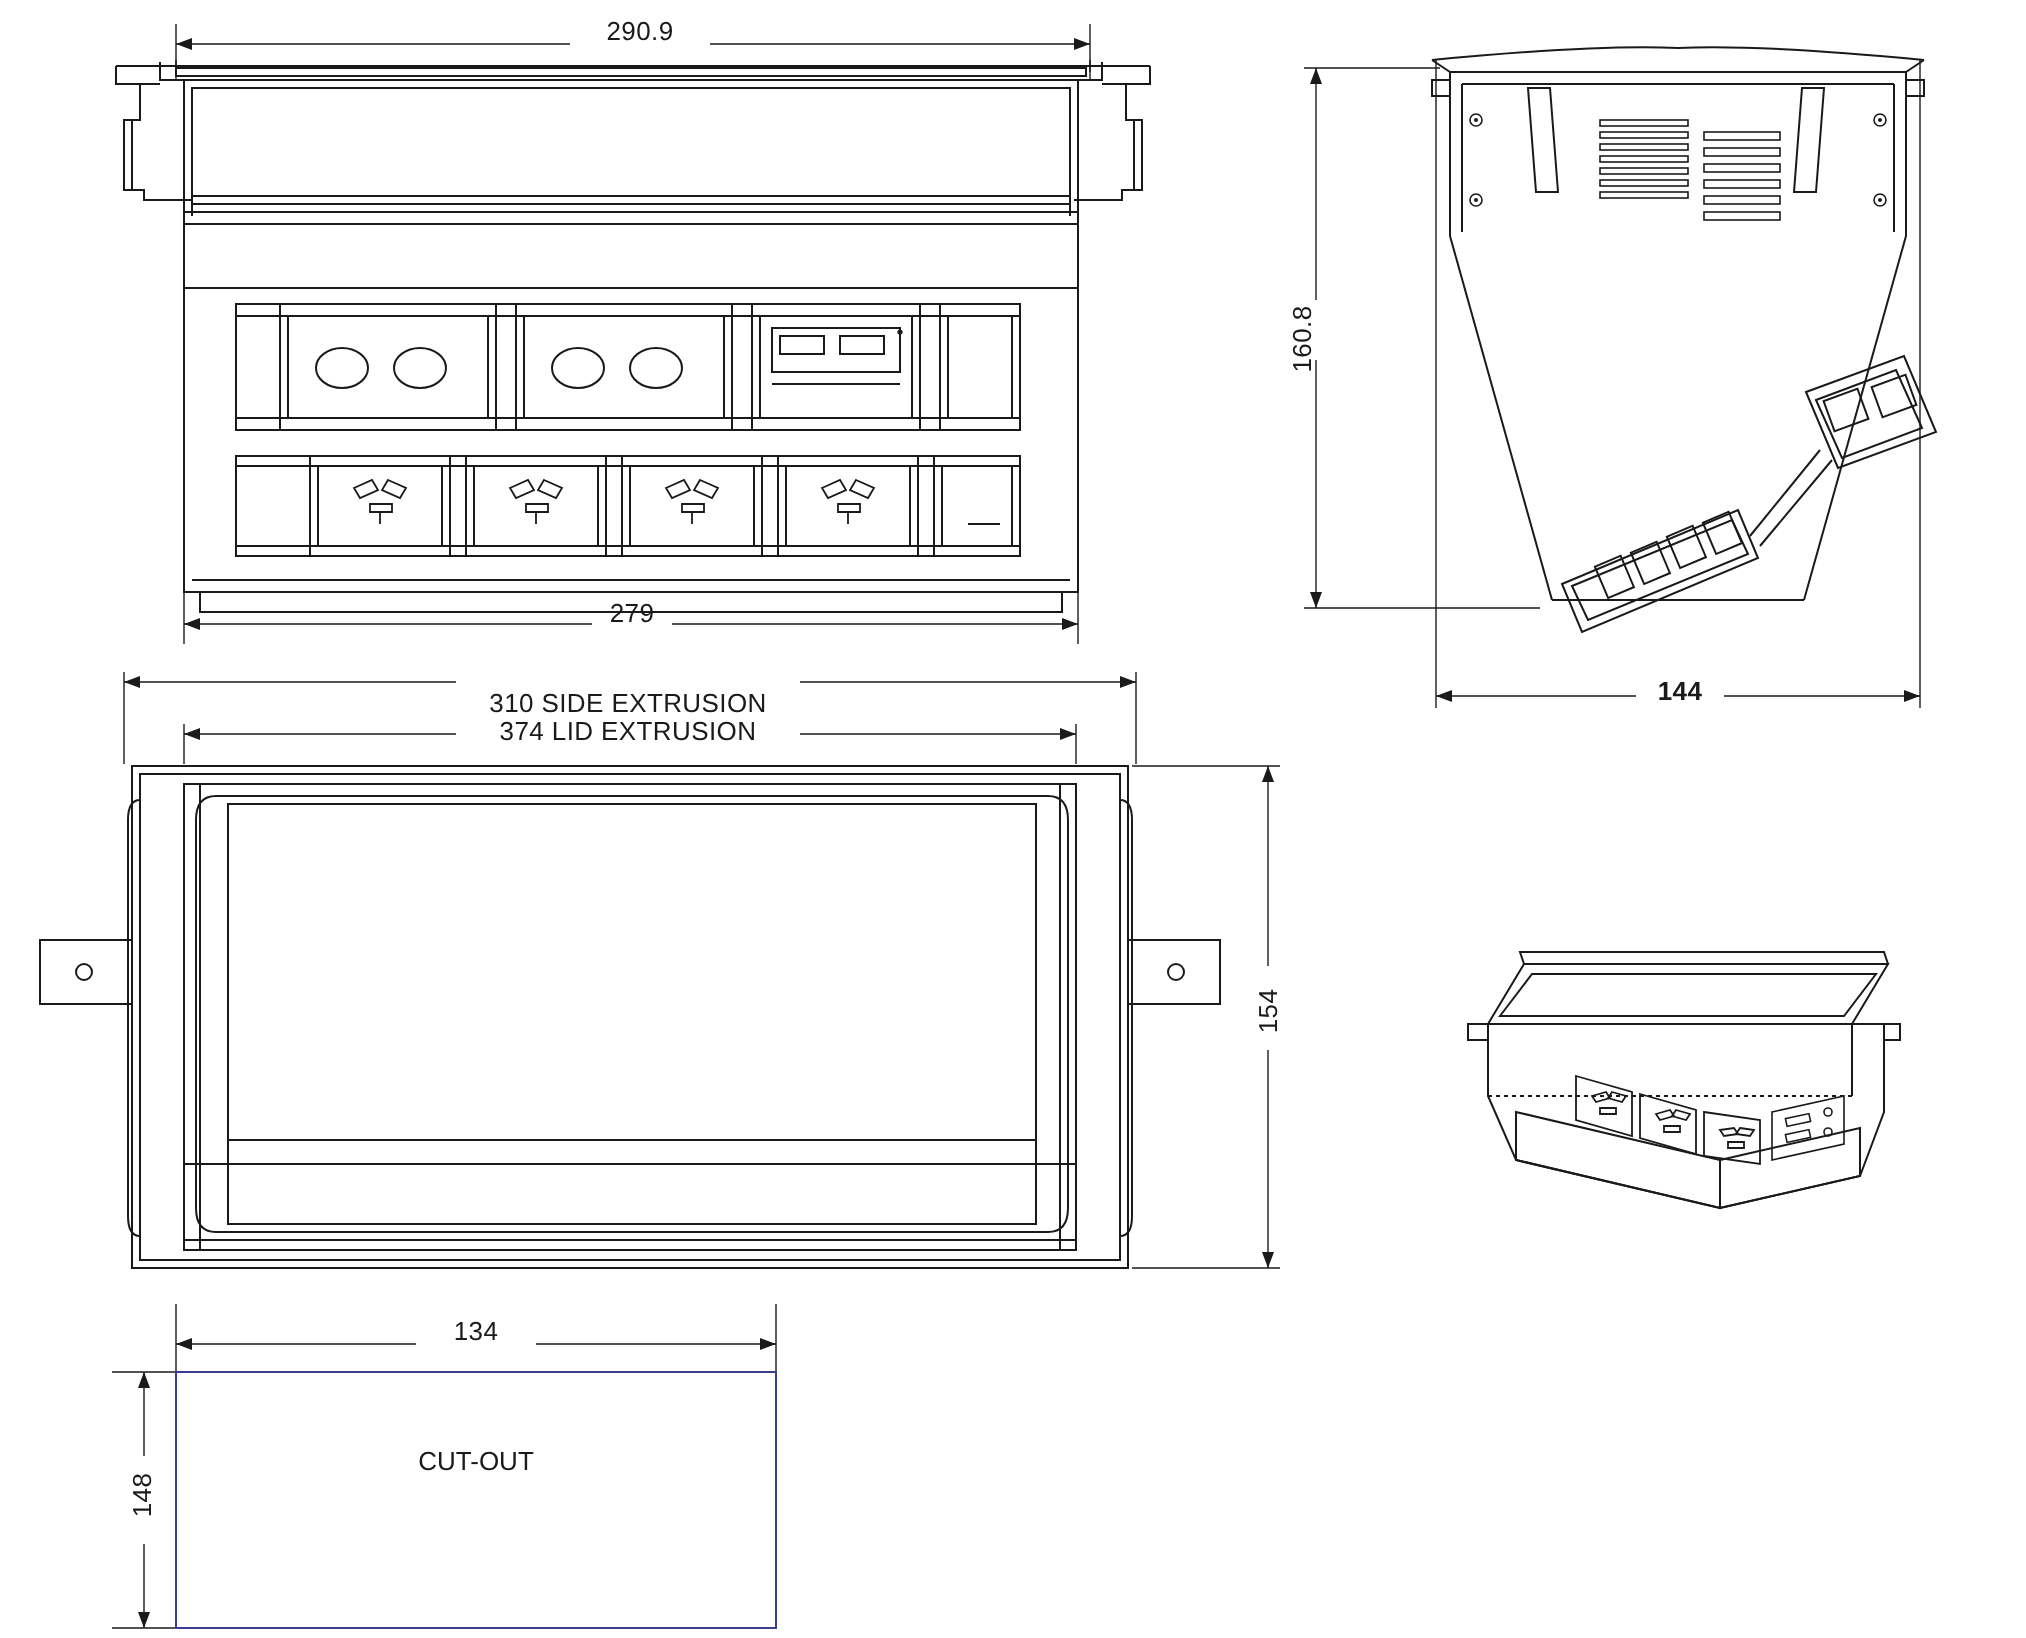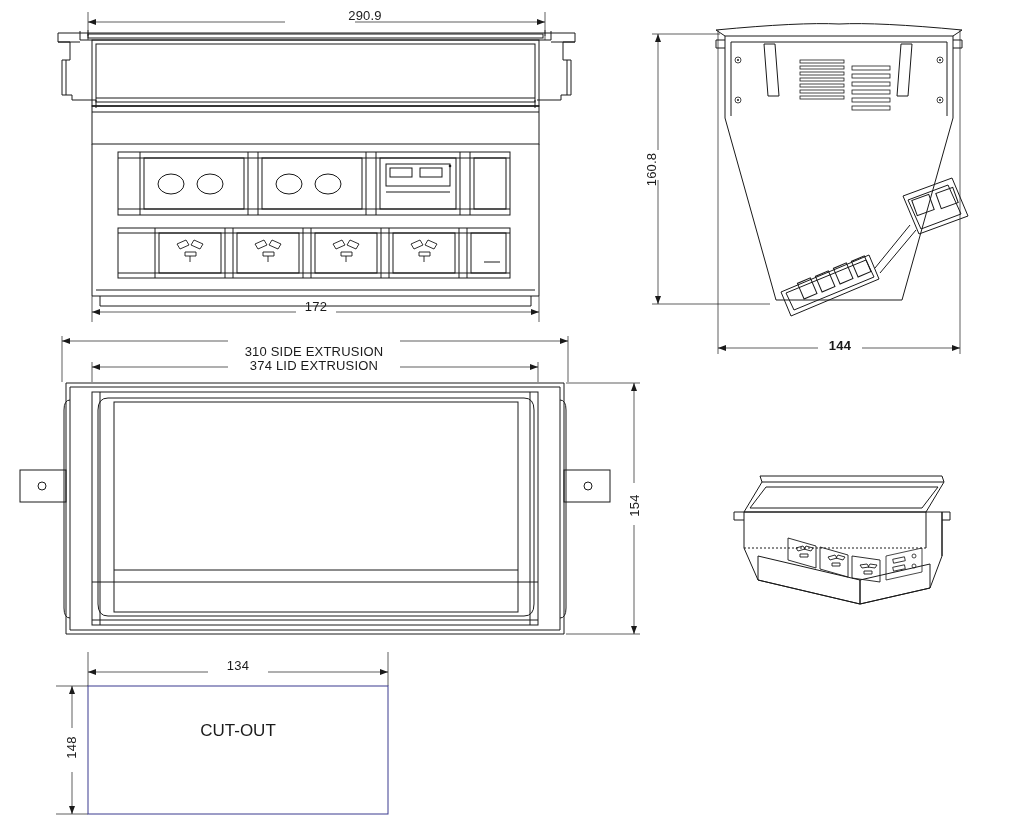--- a/index.html
+++ b/index.html
@@ -38,21 +38,21 @@
   .dim-label.vert {
     transform-origin: 50% 50%;
     transform: rotate(-90deg);
   }
   .center {
     transform: translateX(-50%);
   }
   .cutout-text {
     position: absolute;
     text-align: center;
-    font-size: 17px;
+    font-size: 13px;
     line-height: 17px;
     white-space: nowrap;
   }
 </style>
 </head>
 <body>
 
 <div class="stage">
 
   <svg class="draw" viewBox="0 0 1013 819">
@@ -377,23 +377,23 @@
           <line x1="72" y1="772" x2="72" y2="814"></line>
           <path d="M72 686 l-3 8 h6 z" fill="#1a1a1a" stroke="none"></path>
           <path d="M72 814 l-3 -8 h6 z" fill="#1a1a1a" stroke="none"></path>
         </g>
       </g>
     </g>
 
     <rect x="88" y="686" width="300" height="128" fill="none" stroke="#3b3b8f" stroke-width="1"></rect>
   </svg>
 
-  <div class="dim-label center" style="left:320px; top:8px;margin-left:45px;">290.9</div>
-
-  <div class="dim-label center" style="left:316px; top:299px;">172</div>
+  <div class="dim-label center" style="left:320px; top:8px;">290.9</div>
+
+  <div class="dim-label center" style="left:316px; top:299px;">279</div>
 
   <div class="dim-label vert" style="left:621px; top:162px; width:60px; text-align:center;">160.8</div>
 
   <div class="dim-label center" style="left:840px; top:338px;font-weight:bold;">144</div>
 
   <div class="dim-label center" style="left:314px; top:344px;">310 SIDE EXTRUSION</div>
 
   <div class="dim-label center" style="left:314px; top:358px;">374 LID EXTRUSION</div>
 
   <div class="dim-label vert" style="left:607px; top:498px; width:54px; text-align:center;">154</div>

